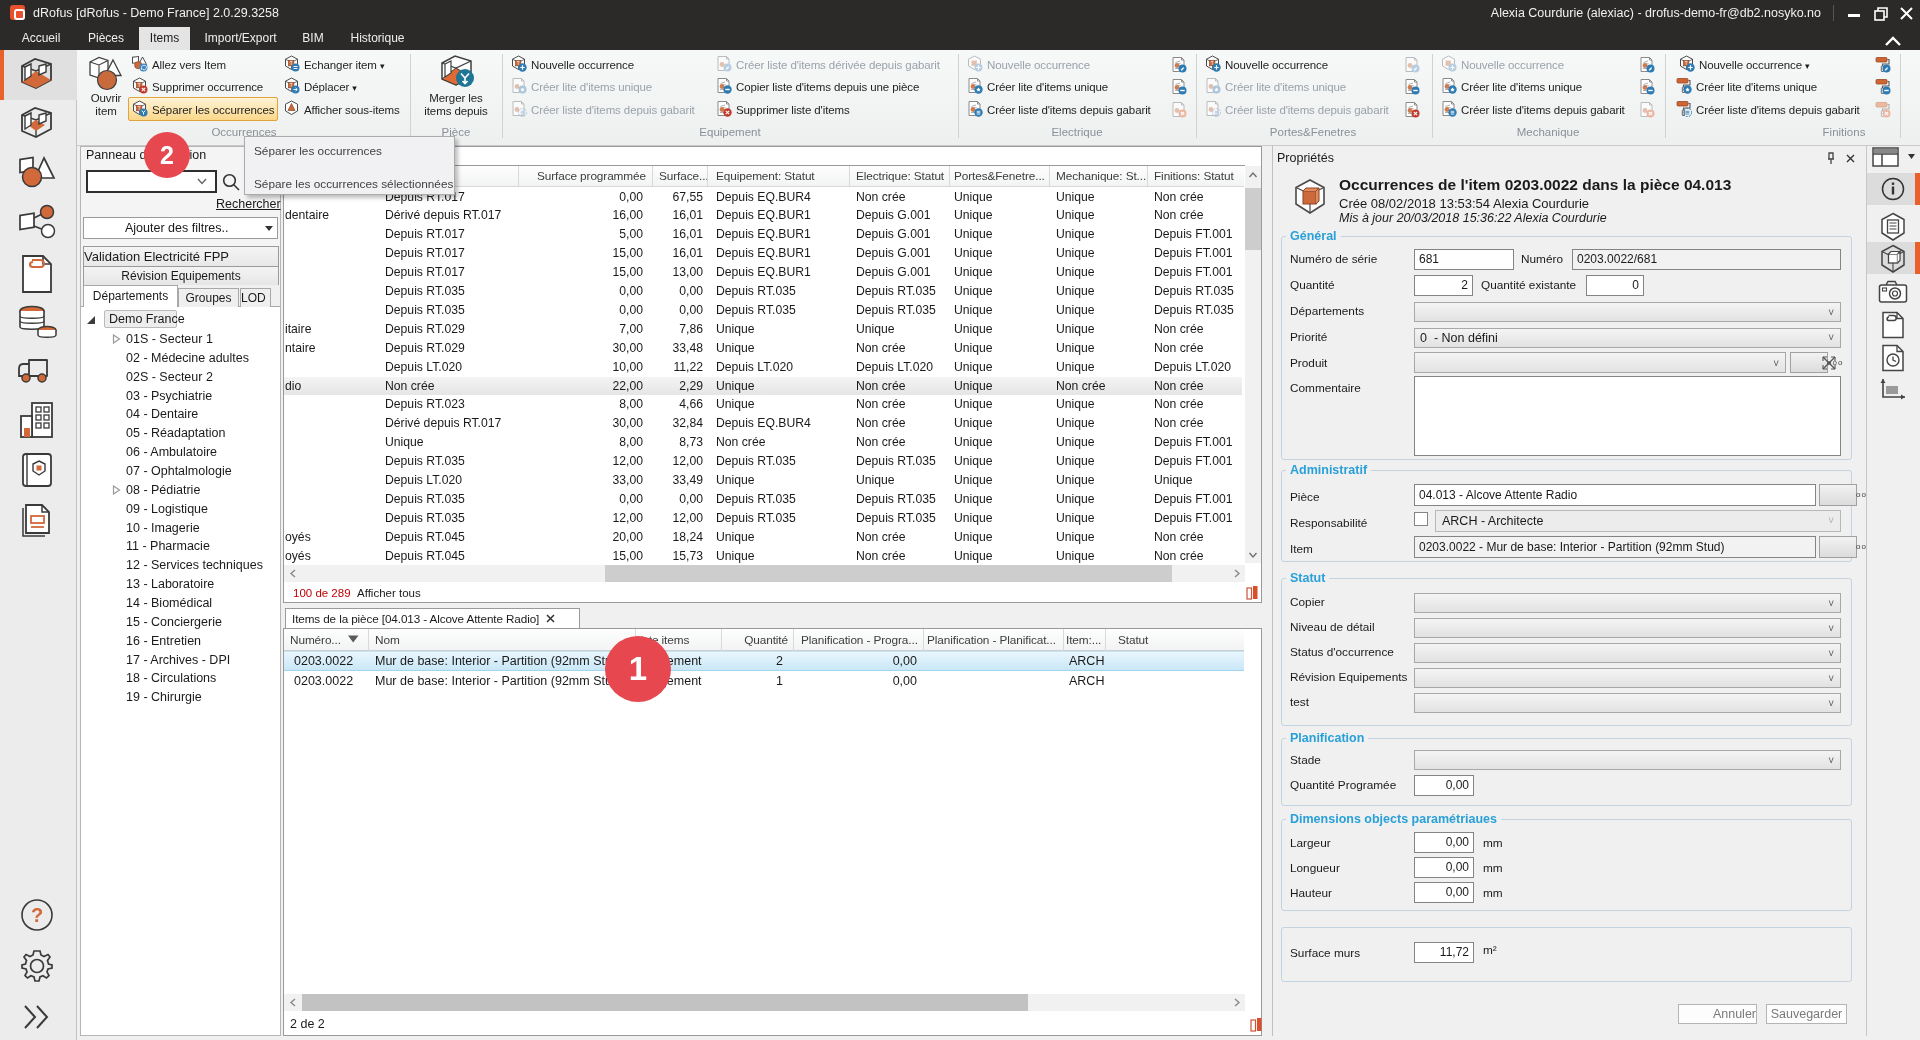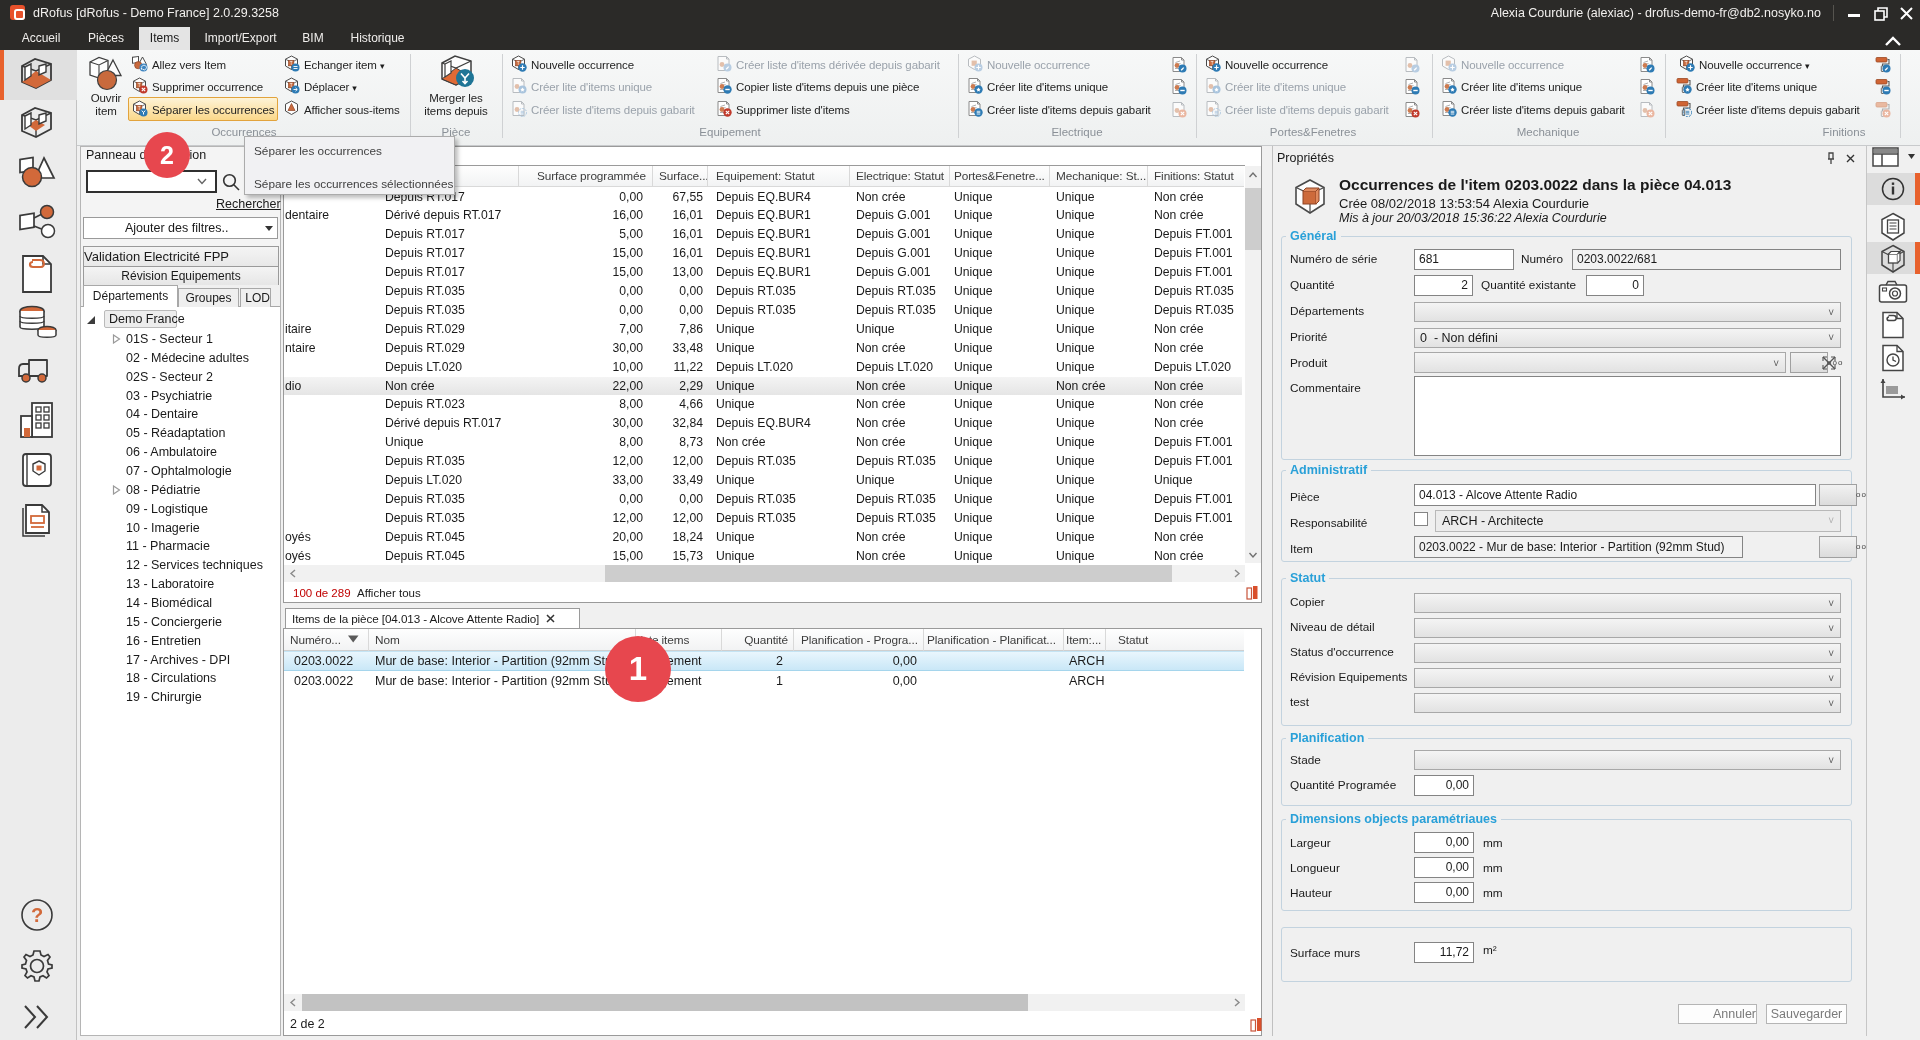--- a/index.html
+++ b/index.html
@@ -429,21 +429,21 @@
 <div class="abs" style="left:125px;top:221px;font-size:12.5px">Ajouter des filtres..</div>
 <svg class="abs" style="left:264px;top:225px" width="10" height="7" viewBox="0 0 10 7">
     <path d="M1 1 L5 6 L9 1 Z" fill="#333"></path>
   </svg>
 
 <div class="abs" style="left:83px;top:246px;width:196px;height:24px;background:linear-gradient(#f4f4f4,#e6e6e6);border:1px solid #9a9a9a;text-align:left;line-height:19px;font-size:13px">Validation Electricité FPP</div>
 <div class="abs" style="left:83px;top:266px;width:196px;height:20px;background:linear-gradient(#f4f4f4,#e6e6e6);border:1px solid #9a9a9a;text-align:center;line-height:19px;font-size:12px">Révision Equipements</div>
 
 <div class="abs" style="left:81px;top:285px;width:199px;height:22px;background:#f0f0f0;border-bottom:1px solid #a8a8a8"></div>
 <div class="abs" style="left:178px;top:288px;width:61px;height:19px;background:#efefef;border:1px solid #a8a8a8;border-bottom:none;text-align:center;line-height:18px;font-size:12px">Groupes</div>
-<div class="abs" style="left:240px;top:288px;width:31px;height:19px;background:#efefef;border:1px solid #a8a8a8;border-bottom:none;text-align:right;line-height:18px;font-size:12px">LOD</div>
+<div class="abs" style="left:240px;top:288px;width:31px;height:19px;background:#efefef;border:1px solid #a8a8a8;border-bottom:none;text-align:left;line-height:18px;font-size:12px">LOD</div>
 <div class="abs" style="left:83px;top:285px;width:95px;height:23px;background:#fff;border:1px solid #a8a8a8;border-bottom:none;text-align:center;line-height:21px;font-size:12px">Départements</div>
 
 <div class="abs" style="left:81px;top:307px;width:199px;height:728px;background:#fff"></div>
 <svg class="abs" style="left:86px;top:315px" width="11" height="11" viewBox="0 0 11 11">
     <path d="M9 1 L9 9 L1 9 Z" fill="#3c3c3c"></path>
   </svg>
 <div class="abs" style="left:104px;top:310px;width:73px;height:18px;background:#ededed;border:1px solid #bababa;border-radius:2px"></div>
 <div class="abs" style="left:109px;top:312px;font-size:12.5px">Demo France</div>
 <svg class="abs" style="left:112px;top:334px" width="9" height="10" viewBox="0 0 9 10">
     <path d="M1.5 1 L7.5 5 L1.5 9 Z" fill="none" stroke="#9a9a9a" stroke-width="1.2"></path>
@@ -826,21 +826,21 @@
 
 <div class="gbox" style="left:1281px;top:470px;width:571px;height:92px"></div>
 <div class="gbl" style="left:1286px;top:463px">Administratif</div>
 <div class="flabel" style="left:1290px;top:490px">Pièce</div>
 <div class="tbox" style="left:1414px;top:484px;width:402px;height:22px;line-height:20px;padding-left:4px">04.013 - Alcove Attente Radio</div>
 <div class="dots3" style="left:1819px;top:484px;width:25px;height:22px;font-size:8px;line-height:20px;letter-spacing:1px">ooo</div>
 <div class="flabel" style="left:1290px;top:516px">Responsabilité</div>
 <div class="tbox" style="left:1414px;top:512px;width:14px;height:14px"></div>
 <div class="abs" style="left:1435px;top:510px;width:406px;height:22px;background:#ececec;border:1px solid #b8b8b8;font-size:12.5px;line-height:20px"><span style="padding-left:6px">ARCH - Architecte</span><span style="position:absolute;right:6px;top:50%;transform:translateY(-50%);font-size:10px;color:#b0b0b0">˅</span></div>
 <div class="flabel" style="left:1290px;top:542px">Item</div>
-<div class="tbox" style="left:1414px;top:536px;width:329px;height:22px;line-height:20px;padding-left:4px;background:#f2f2f2">0203.0022 - Mur de base: Interior - Partition (92mm Stud)</div>
+<div class="tbox" style="left:1414px;top:536px;width:402px;height:22px;line-height:20px;padding-left:4px;background:#f2f2f2">0203.0022 - Mur de base: Interior - Partition (92mm Stud)</div>
 <div class="dots3" style="left:1819px;top:536px;width:25px;height:22px;font-size:8px;line-height:20px;letter-spacing:1px">ooo</div>
 
 <div class="gbox" style="left:1281px;top:578px;width:571px;height:148px"></div>
 <div class="gbl" style="left:1286px;top:571px">Statut</div>
 <div class="flabel" style="left:1290px;top:595px">Copier</div>
 <div class="combo" style="left:1414px;top:593px;width:427px;height:20px">
     <span class="arr">˅</span>
   </div>
 <div class="flabel" style="left:1290px;top:620px">Niveau de détail</div>
 <div class="combo" style="left:1414px;top:618px;width:427px;height:20px">

